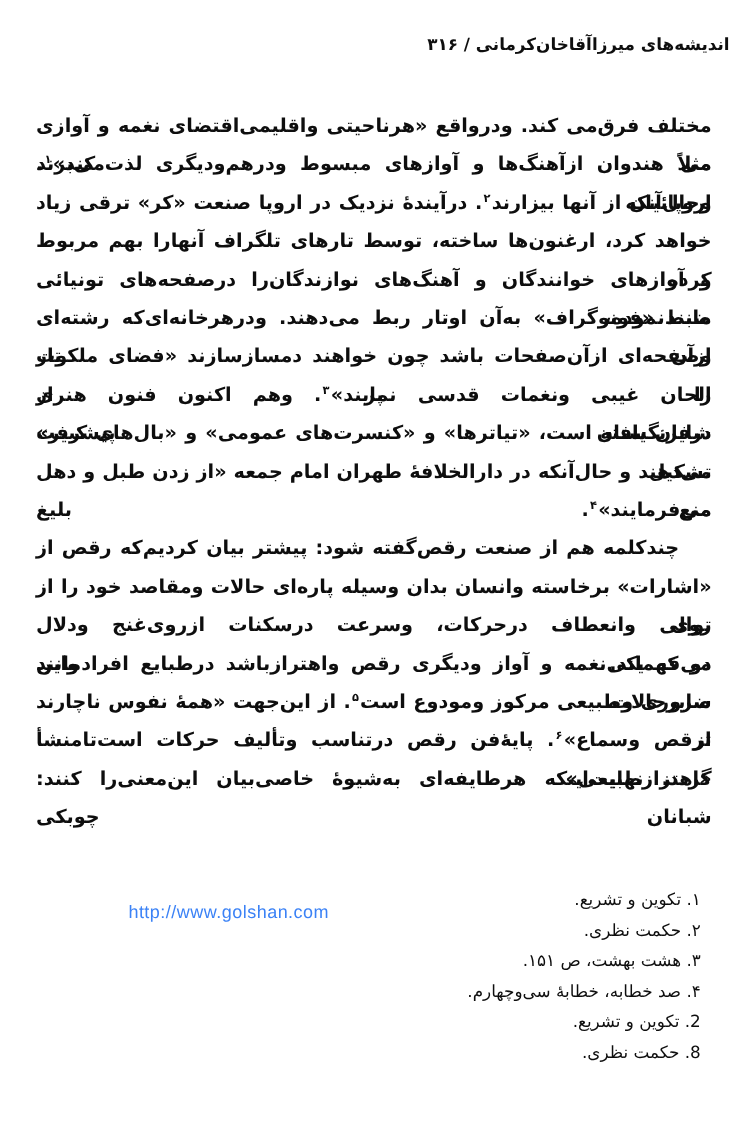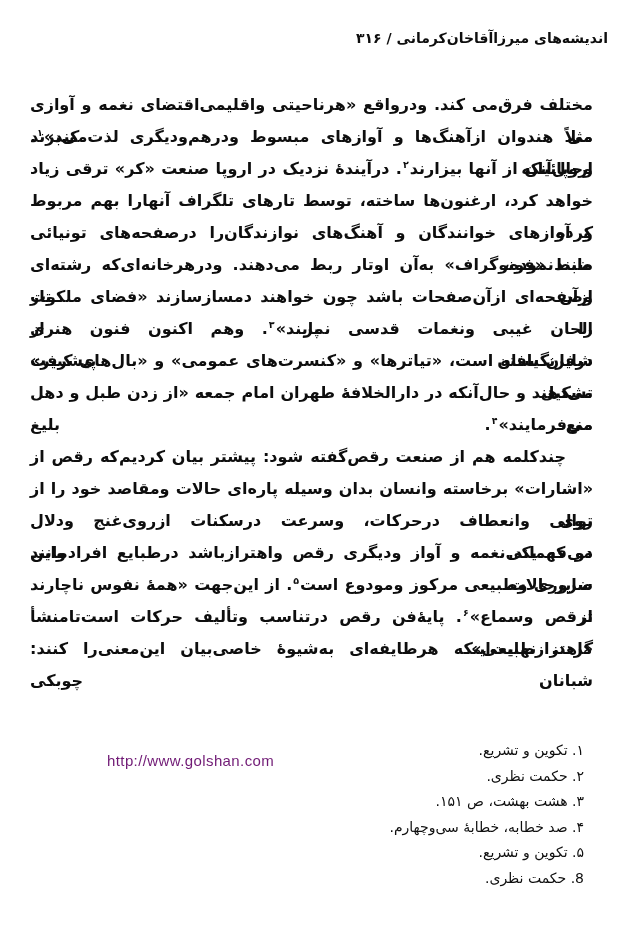--- a/index.html
+++ b/index.html
@@ -91,24 +91,24 @@
         <div class="line indent">چندکلمه هم از صنعت رقص‌گفته شود: پیشتر بیان کردیم‌که رقص از</div>
         <div class="line">«اشارات» برخاسته وانسان بدان وسیله پاره‌ای حالات ومقاصد خود را از روی</div>
         <div class="line">توالی وانعطاف درحرکات، وسرعت درسکنات ازروی‌غنج ودلال می‌فهماند. واین</div>
         <div class="line">دو که یکی‌نغمه و آواز ودیگری رقص واهترازباشد درطبایع افرادمانند سایرحالات</div>
         <div class="line">ضروری وطبیعی مرکوز ومودوع است<sup class="fn-marker">۵</sup>. از این‌جهت «همۀ نفوس ناچارند از</div>
         <div class="line">ترقص وسماع»<sup class="fn-marker">۶</sup>. پایۀ‌فن رقص درتناسب وتألیف حرکات است‌تامنشأ «اهتزازطبیعی»</div>
         <div class="line">گردد. نهایت‌اینکه هرطایفه‌ای به‌شیوۀ خاصی‌بیان این‌معنی‌را کنند: شبانان چوبکی</div>
       </div>
     </div>
 
-  <div class="watermark-url" style="color: #701a75;">http://www.golshan.com</div>
+  <div class="watermark-url" style="color: #3b82f6;">http://www.golshan.com</div>
 
   <div class="footnotes">
       <div class="footnote">۱. تکوین و تشریع.</div>
       <div class="footnote">۲. حکمت نظری.</div>
       <div class="footnote">۳. هشت بهشت، ص ۱۵۱.</div>
       <div class="footnote">۴. صد خطابه، خطابۀ سی‌وچهارم.</div>
-      <div class="footnote">۵. تکوین و تشریع.</div>
+      <div class="footnote">2. تکوین و تشریع.</div>
       <div class="footnote">8. حکمت نظری.</div>
     </div>
 
 </div>
 
 </body></html>

